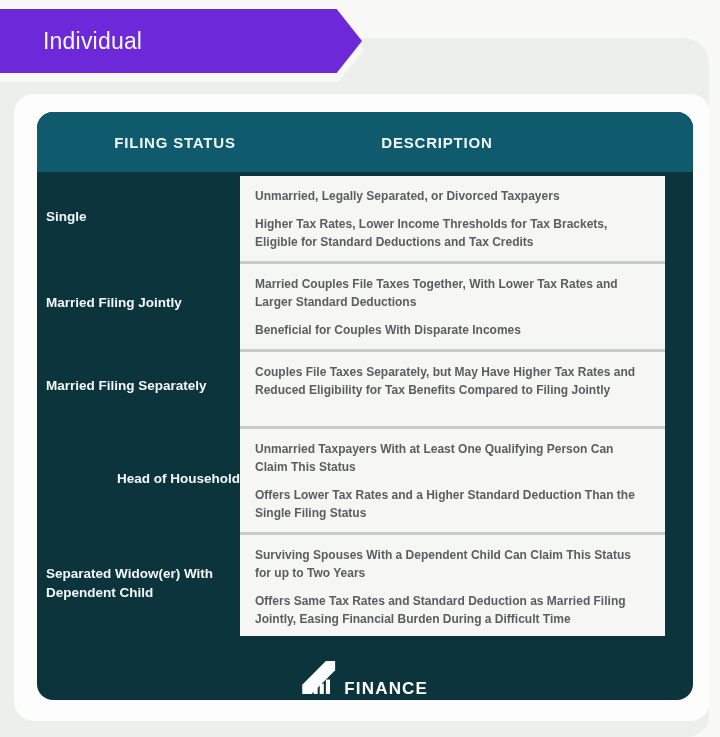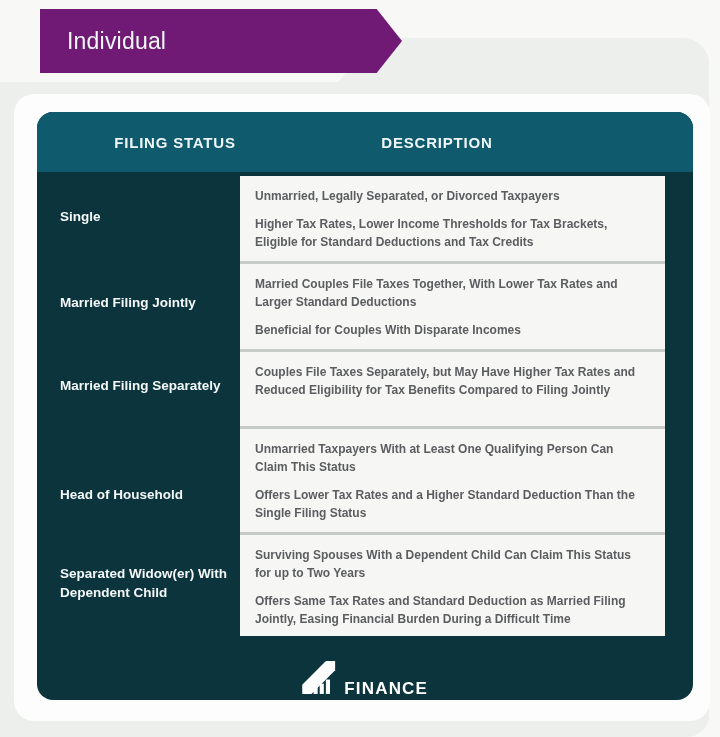--- a/index.html
+++ b/index.html
@@ -21,24 +21,24 @@
   }
 
   
   .banner-shadow {
     position:absolute; left:0; top:18px; width:364px; height:64px;
     background:#f8f9f7;
     clip-path:polygon(0 0, 93% 0, 100% 50%, 93% 100%, 0 100%);
   }
   .banner {
     position:absolute; left:0; top:9px; width:362px; height:64px;
-    background:#701a75;
+    background:#6d28d9;
     clip-path:polygon(0 0, 93% 0, 100% 50%, 93% 100%, 0 100%);
-    display:flex; align-items:center; padding-left:27px;
-    font-size:23px; letter-spacing:.2px;margin-left:40px;
+    display:flex; align-items:center; padding-left:43px;
+    font-size:23px; letter-spacing:.2px;
   }
   .banner .t-reg  { color:#f2f8f8; font-weight:400; margin-right:7px; }
   .banner .t-bold { color:#cfe9ee; font-weight:700; }
 
   
   .card {
     position:absolute; left:14px; top:94px; width:696px; height:627px;
     background:#fcfdfc; border-radius:20px;
   }
 
@@ -54,27 +54,27 @@
   .th {
     position:absolute; top:50%; transform:translate(-50%,-50%);
     color:#eef6f7; font-weight:700; font-size:15px; letter-spacing:.8px;
     white-space:nowrap;
   }
   .th1 { left:138px; }
   .th2 { left:400px; }
 
   .row-label {
     position:absolute; left:0; width:203px;
-    display:flex; align-items:center; padding-left:23px;
+    display:flex; align-items:center; padding-left:9px;
     color:#f4f8f8; font-weight:700; font-size:13.5px; line-height:1.4;
   }
   .rl1 { top:64px;  height:83px; }
   .rl2 { top:150px; height:83px; }
   .rl3 { top:236px; height:77px;align-items:center; }
-  .rl4 { top:332px; height:102px; }
+  .rl4 { top:316px; height:102px;justify-content:flex-end; }
   .rl5 { top:421px; height:101px; }
 
   .descs {
     position:absolute; left:203px; top:64px; width:425px;
   }
   .dbox {
     background:#f6f7f4; padding:11px 24px 0 15px;
   }
   .dbox:not(:last-child){ border-bottom:3px solid #c7ccc7; }
   .db1 { min-height:83px; }

